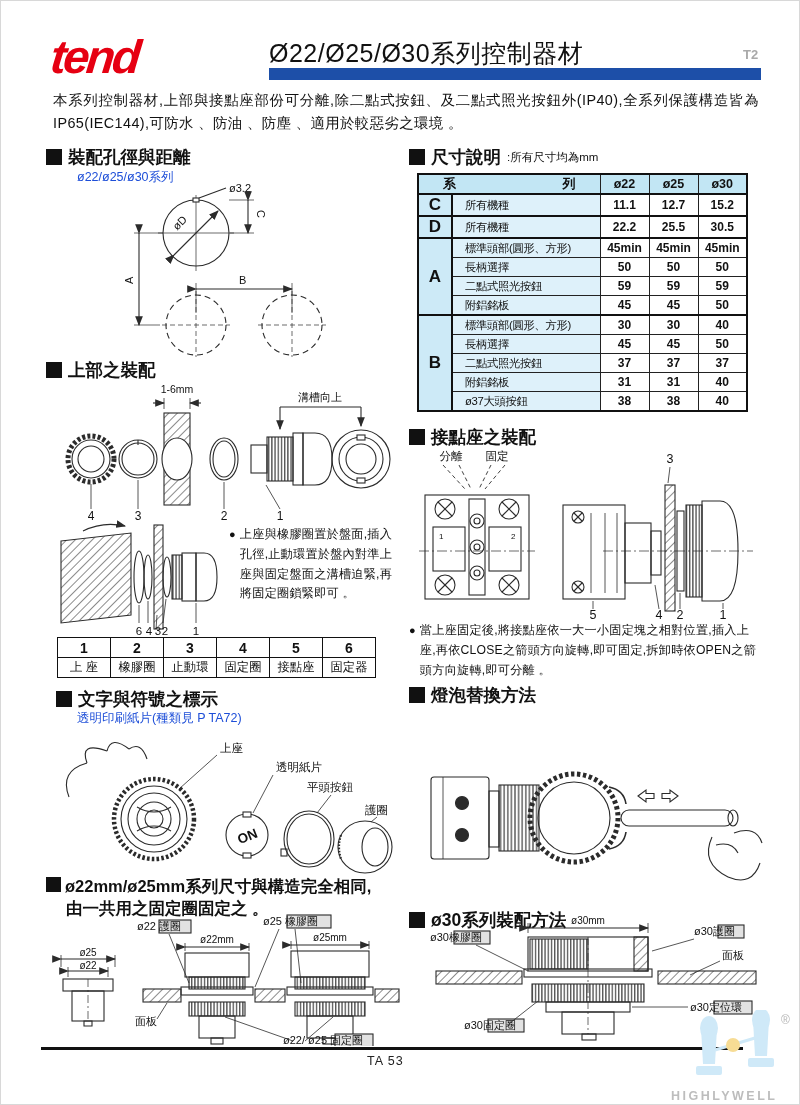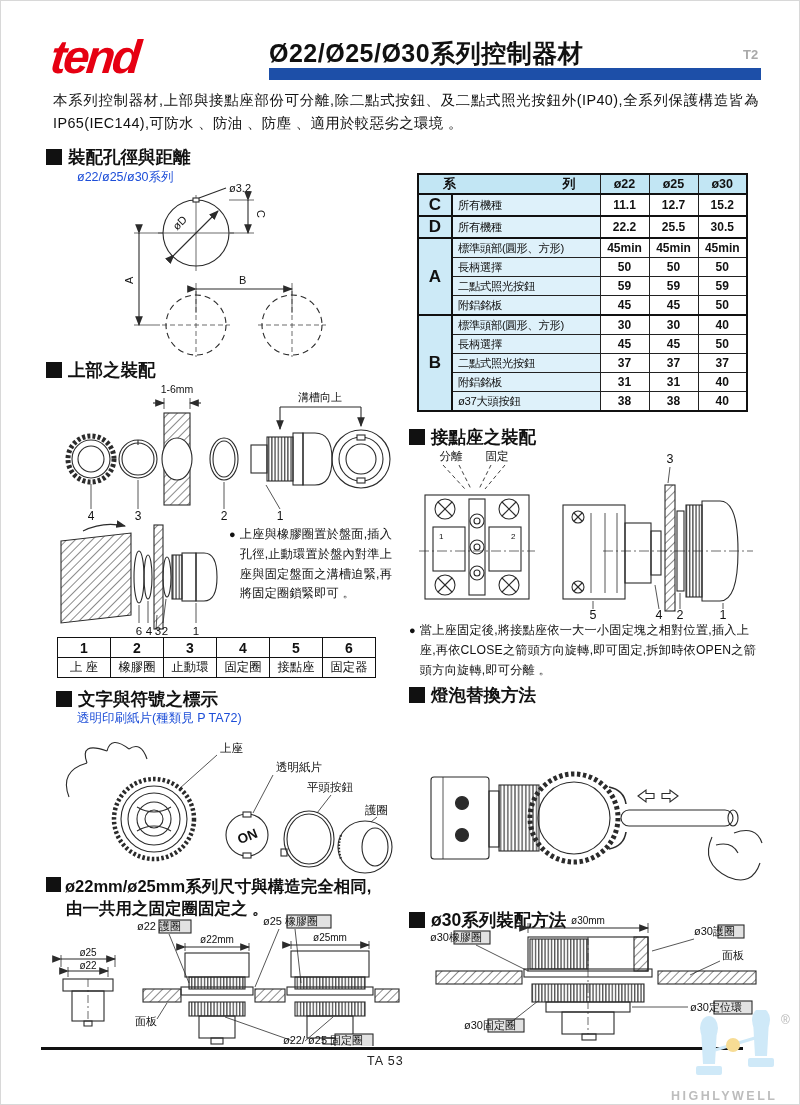--- a/index.html
+++ b/index.html
@@ -2,21 +2,21 @@
 <html><head>
 <meta charset="utf-8">
 <style>
   html,body{margin:0;padding:0;background:#9a9a9a;}
   .page{position:relative;width:800px;height:1105px;margin:0 auto;background:#ffffff;
         font-family:"Liberation Sans","DejaVu Sans",sans-serif;color:#111;overflow:hidden;
         border:1px solid #d8d8d8;box-sizing:border-box;}
   
   .logo{position:absolute;left:50px;top:28px;font-size:47px;font-weight:bold;font-style:italic;
         color:#e60012;letter-spacing:-3px;transform:skewX(-6deg);}
-  .title{position:absolute;left:268px;top:36px;font-size:25px;font-weight:bold;letter-spacing:0.5px;}
+  .title{position:absolute;left:268px;top:36px;font-size:25px;font-weight:normal;letter-spacing:0.5px;}
   .titlebar{position:absolute;left:268px;top:67px;width:492px;height:12px;background:#1d4fa8;}
   .pagetag{position:absolute;left:742px;top:46px;font-size:13px;font-weight:bold;color:#a9a9a9;}
   .intro{position:absolute;left:52px;top:88px;width:706px;font-size:14.4px;line-height:1.62;
          letter-spacing:0.4px;text-align:justify;}
   
   .sec{position:absolute;display:flex;align-items:center;gap:6px;font-weight:bold;font-size:17.5px;}
   .sq{width:16px;height:16px;background:#111;flex:none;}
   .sub{position:absolute;font-size:12.5px;color:#1d4ed8;}
   
   .note{position:absolute;font-size:12.2px;line-height:1.62;display:flex;gap:4px;letter-spacing:0.2px;}
@@ -24,21 +24,21 @@
   
   .dimtab{position:absolute;left:416px;top:172px;border-collapse:collapse;table-layout:fixed;
           font-size:12px;}
   .dimtab td{border:1px solid #222;text-align:center;height:18px;padding:0 2px;overflow:hidden;
              white-space:nowrap;}
   .dimtab{border:2px solid #111;}
   .dimtab .hd{background:#c2e6f4;font-weight:bold;font-size:12.5px;}
   .dimtab .syslab{background:#c2e6f4;}
   .sysflex{display:flex;justify-content:space-between;padding:0 22px;font-weight:bold;font-size:13px;}
   .dimtab .grp{background:#cdeaf7;font-size:17px;font-weight:bold;border-right:2px solid #111;}
-  .dimtab .lab{background:#def1fa;text-align:left;padding-left:5px;font-size:11.3px;letter-spacing:-0.3px;}
+  .dimtab .lab{background:#def1fa;text-align:left;padding-left:12px;font-size:11.3px;letter-spacing:-0.3px;}
   .dimtab .val{background:#ffffff;font-weight:bold;}
   .dimtab tr.gsep td{border-top:2px solid #111;}
   
   .partstab{position:absolute;left:56px;top:636px;border-collapse:collapse;table-layout:fixed;}
   .partstab td{border:1.4px solid #111;text-align:center;height:19px;font-size:12.3px;padding:0;}
   .partstab .num{font-weight:bold;font-size:14px;}
   
   .h2225{position:absolute;left:45px;top:876px;font-size:16.5px;font-weight:bold;line-height:1.2;}
   .h2225 .l1{display:flex;align-items:flex-start;gap:4px;}
   .h2225 .l2{margin-left:20px;margin-top:2px;}
@@ -102,20 +102,25 @@
     <text x="143" y="103" font-size="11">B</text>
 
     <circle cx="100" cy="144" r="30" stroke-dasharray="6 4"></circle>
     <line x1="66" y1="144" x2="134" y2="144" stroke-dasharray="5 3" style="stroke-width:0.7"></line>
     <line x1="100" y1="110" x2="100" y2="176" stroke-dasharray="5 3" style="stroke-width:0.7"></line>
     <circle cx="196" cy="144" r="30" stroke-dasharray="6 4"></circle>
     <line x1="162" y1="144" x2="230" y2="144" stroke-dasharray="5 3" style="stroke-width:0.7"></line>
     <line x1="196" y1="110" x2="196" y2="176" stroke-dasharray="5 3" style="stroke-width:0.7"></line>
   </svg>
 
+  <div class="sec" style="left:408px;top:144px;">
+    <span class="sq"></span>
+    <span>尺寸說明</span>
+    <span style="font-size:11.5px;font-weight:normal;">:所有尺寸均為mm</span>
+  </div>
 
   <table class="dimtab">
     <colgroup>
         <col style="width:34px">
         <col style="width:148px">
         <col style="width:49px">
         <col style="width:49px">
         <col style="width:49px">
       </colgroup>
     <tbody>

